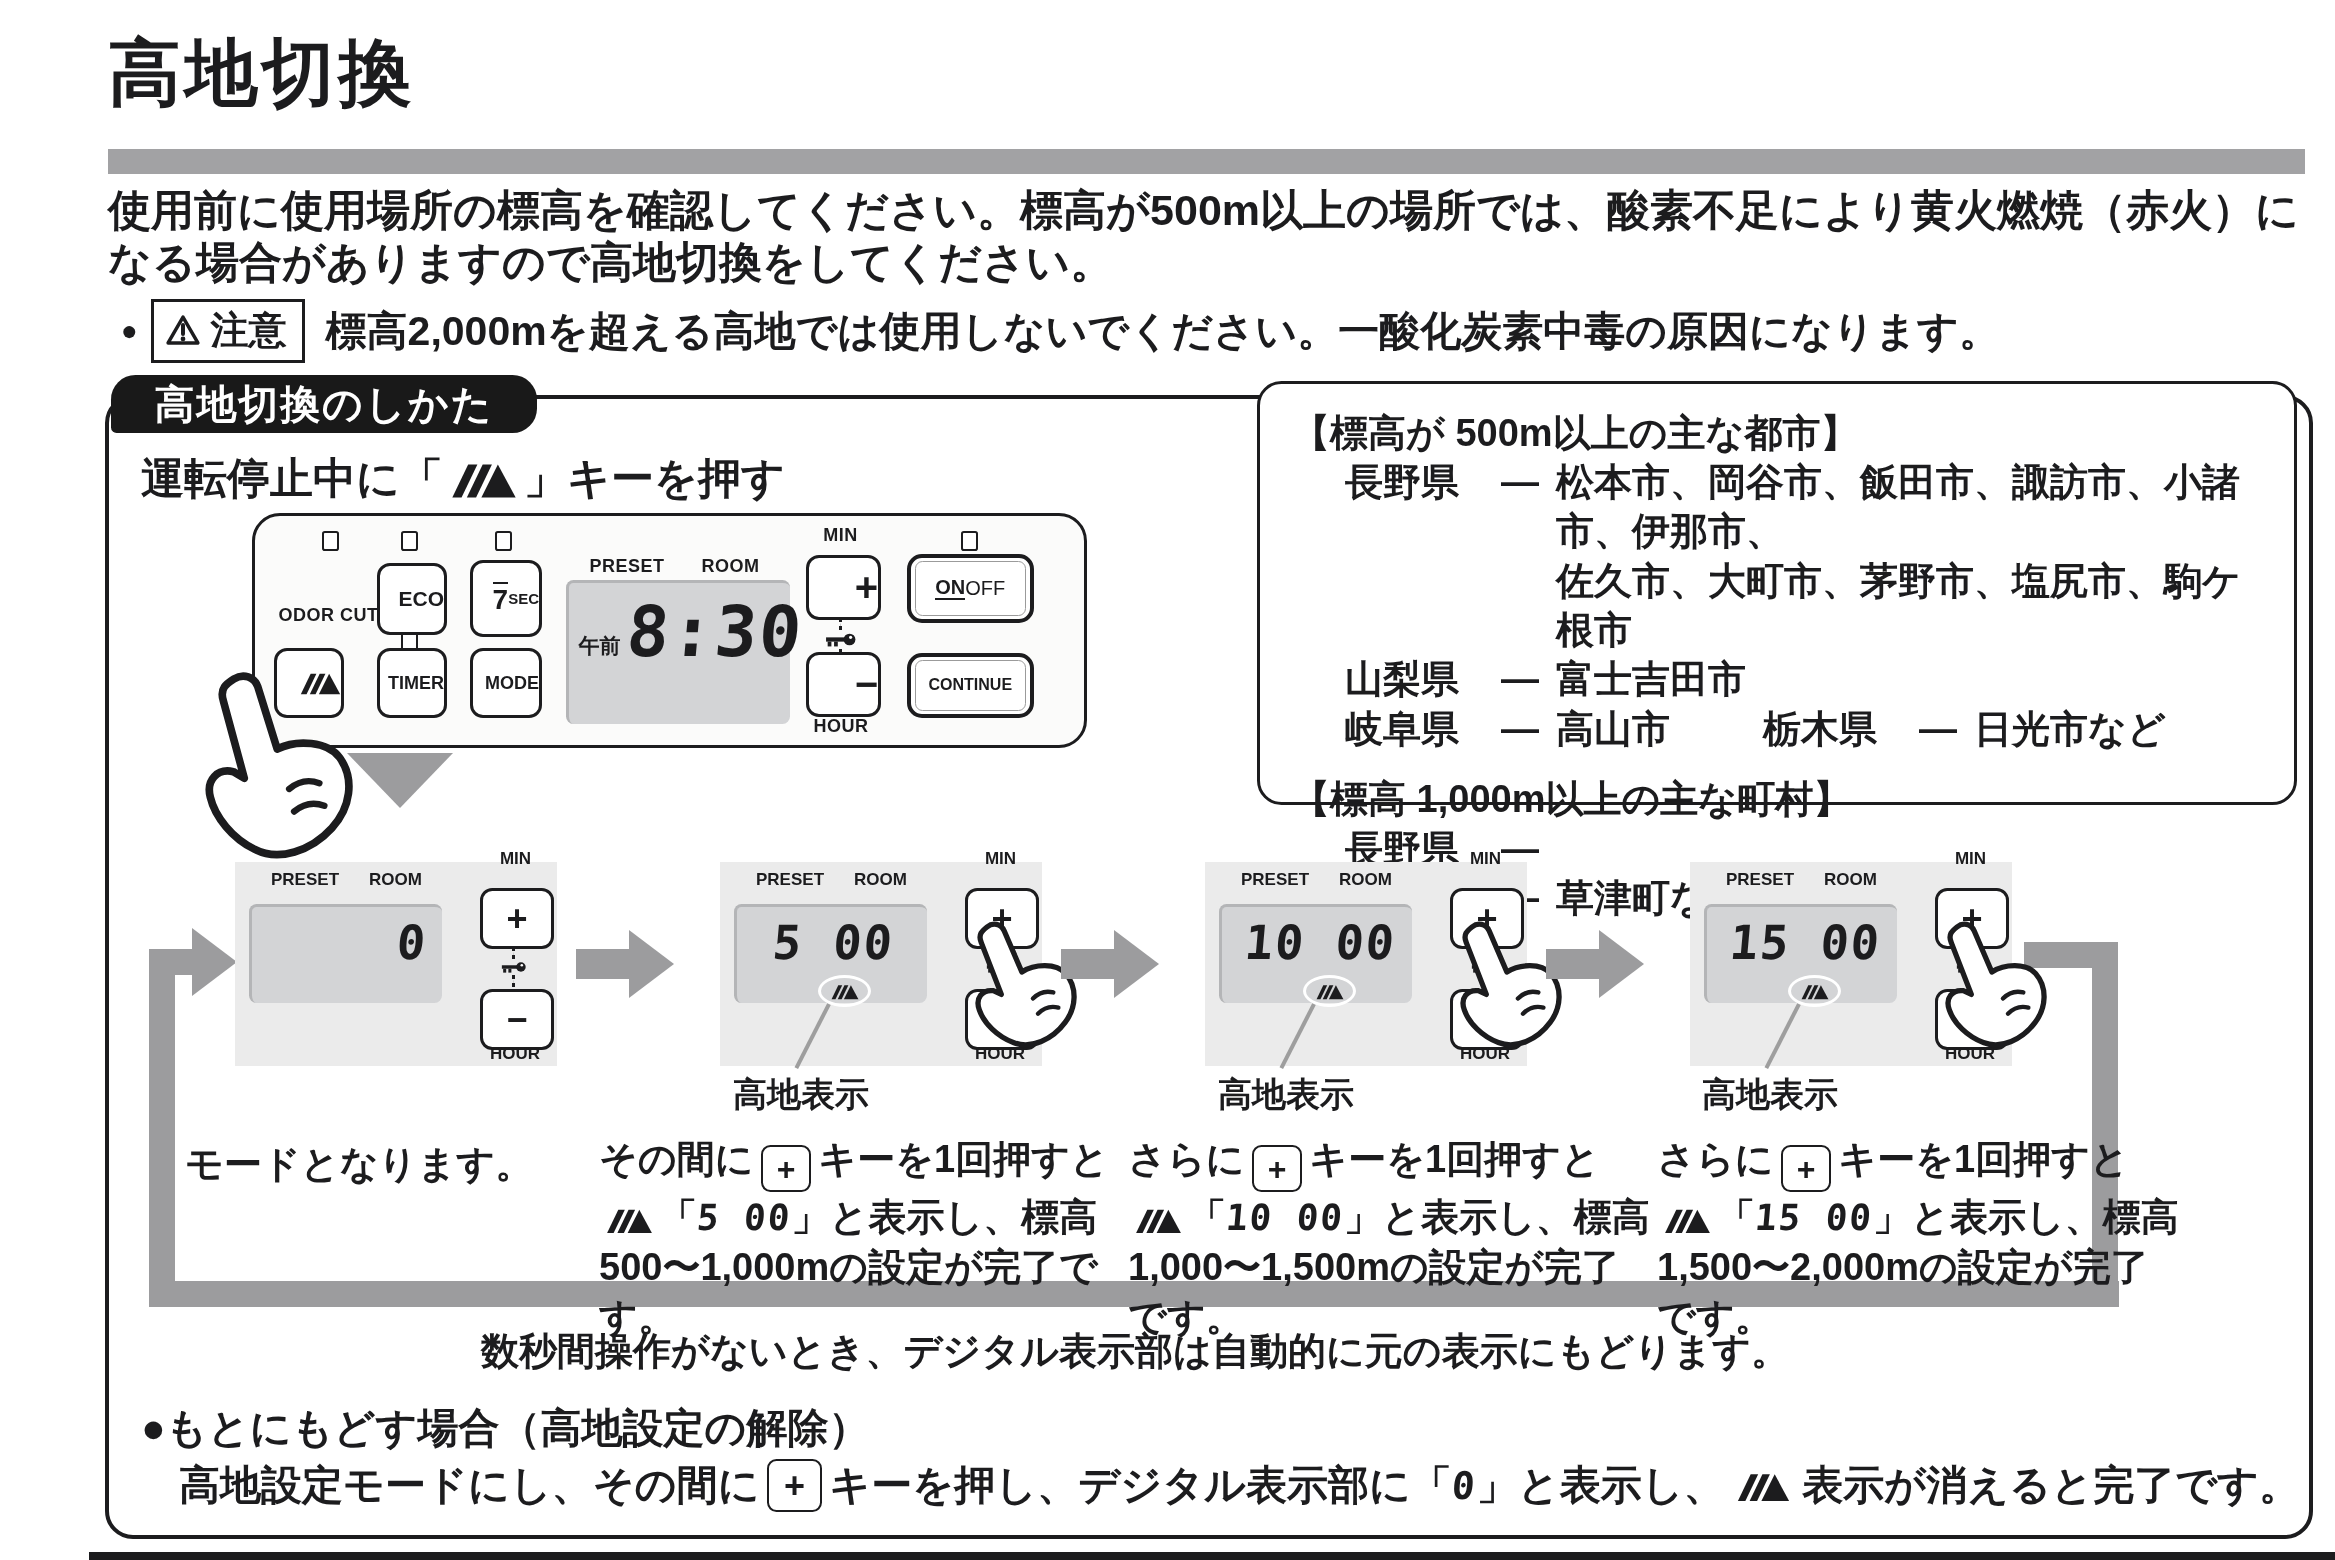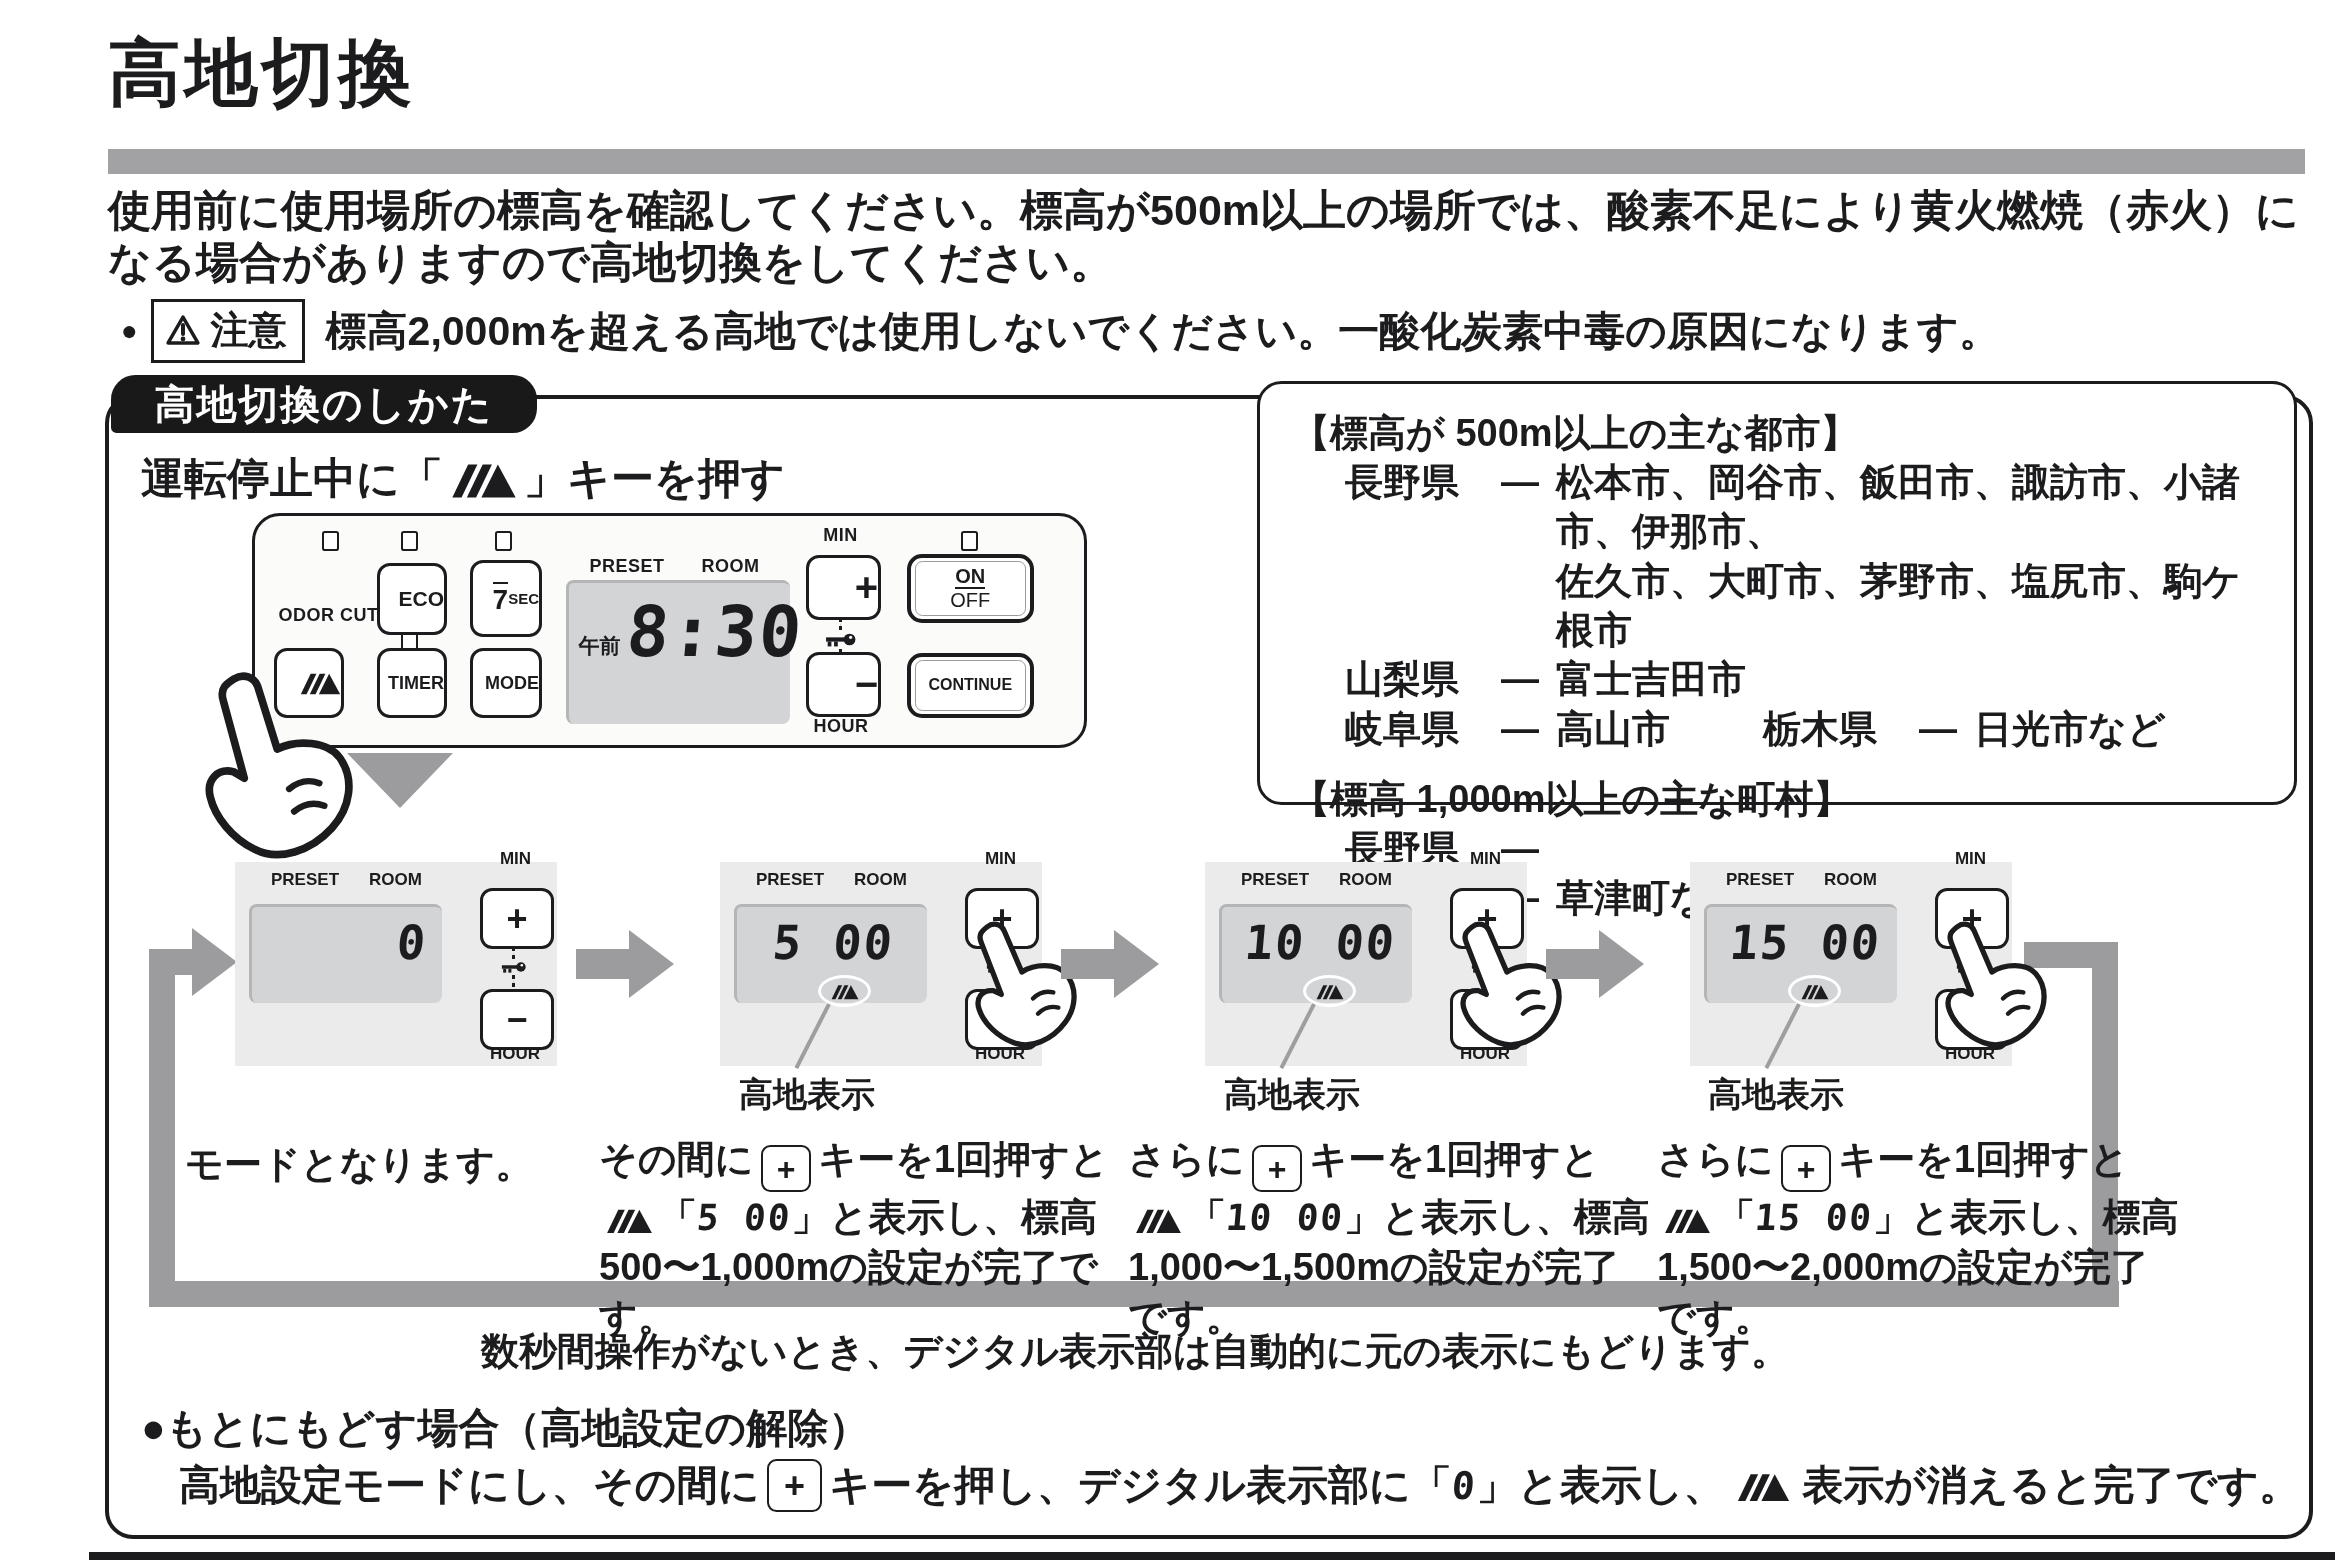--- a/index.html
+++ b/index.html
@@ -26,21 +26,21 @@
   
   .cpanel{left:252px;top:513px;width:829px;height:229px;background:#fbfbfa;
           border:3.8px solid #1c1c1e;border-radius:28px;}
   .led{width:13px;height:16px;border:2.8px solid #1c1c1e;border-radius:2.8px;background:#fff;}
   .plabel{font-size:18px;font-weight:700;letter-spacing:0.5px;}
   .btn{border:3.8px solid #1c1c1e;border-radius:13px;background:#fff;display:flex;
        align-items:center;justify-content:flex-end;}
   .btn-dbl{border:4.7px solid #1c1c1e;border-radius:15px;background:#fff;display:flex;
        align-items:center;justify-content:center;padding:3.8px;}
   .btn-inner{border:1.9px solid #9b9b9b;border-radius:7.5px;width:100%;height:100%;
-       display:flex;flex-direction:column;align-items:center;justify-content:center;}
+       display:flex;align-items:center;justify-content:center;}
   .lcd{background:#d3d4d6;border-top:3.8px solid #b4b5b7;border-left:3.8px solid #b4b5b7;
        border-radius:7.5px;}
   .dseg{font-family:"DejaVu Sans Mono",monospace;font-weight:700;display:inline-block;
         transform:skewX(-5deg);letter-spacing:1.9px;}
   .conn{display:flex;flex-direction:column;align-items:center;}
   .dots{width:0;height:12.2px;border-left:3.8px dotted #1c1c1e;}
   
   .city-box{left:1257px;top:381px;width:1040px;height:424px;background:#fff;
             border:3.8px solid #1c1c1e;border-radius:24.5px;padding:24.5px 32px;box-sizing:border-box;
             font-size:38px;line-height:1.30;font-weight:600;}
@@ -55,21 +55,21 @@
   .mp-num{position:absolute;top:7.5px;font-size:47px;}
   .mp-min{position:absolute;top:-13px;left:260px;width:41px;text-align:center;font-size:17px;font-weight:700;}
   .mp-hour{position:absolute;top:182px;left:252px;width:56px;text-align:center;font-size:17px;font-weight:700;}
   .mp-btn{position:absolute;left:245px;width:68px;height:55px;border:3.8px solid #1c1c1e;
           border-radius:12.2px;background:#fff;display:flex;align-items:center;justify-content:center;
           font-size:36px;font-weight:700;}
   .mtn-circ{position:absolute;left:81px;top:68px;width:47px;height:26px;border:3.8px solid #fff;
             border-radius:50%;display:flex;align-items:center;justify-content:center;}
   .callout-line{position:absolute;width:3.8px;height:72px;background:#9e9e9e;
                 transform:rotate(27deg);transform-origin:top center;}
-  .callout{position:absolute;font-size:34px;font-weight:600;margin-left:6px;}
+  .callout{position:absolute;font-size:34px;font-weight:600;}
   
   .g{background:#9c9c9e;}
   .fa-shaft{position:absolute;height:30px;}
   .fa-head{position:absolute;width:0;height:0;border-top:34px solid transparent;
            border-bottom:34px solid transparent;border-left:45px solid #9c9c9e;}
   .down-arrow{position:absolute;width:0;height:0;border-left:53px solid transparent;
               border-right:53px solid transparent;border-top:55px solid #9c9c9e;}
   
   .step-text{position:absolute;font-size:38px;line-height:1.32;font-weight:600;}
   .keybox{display:inline-flex;align-items:center;justify-content:center;border:2.8px solid #1c1c1e;

